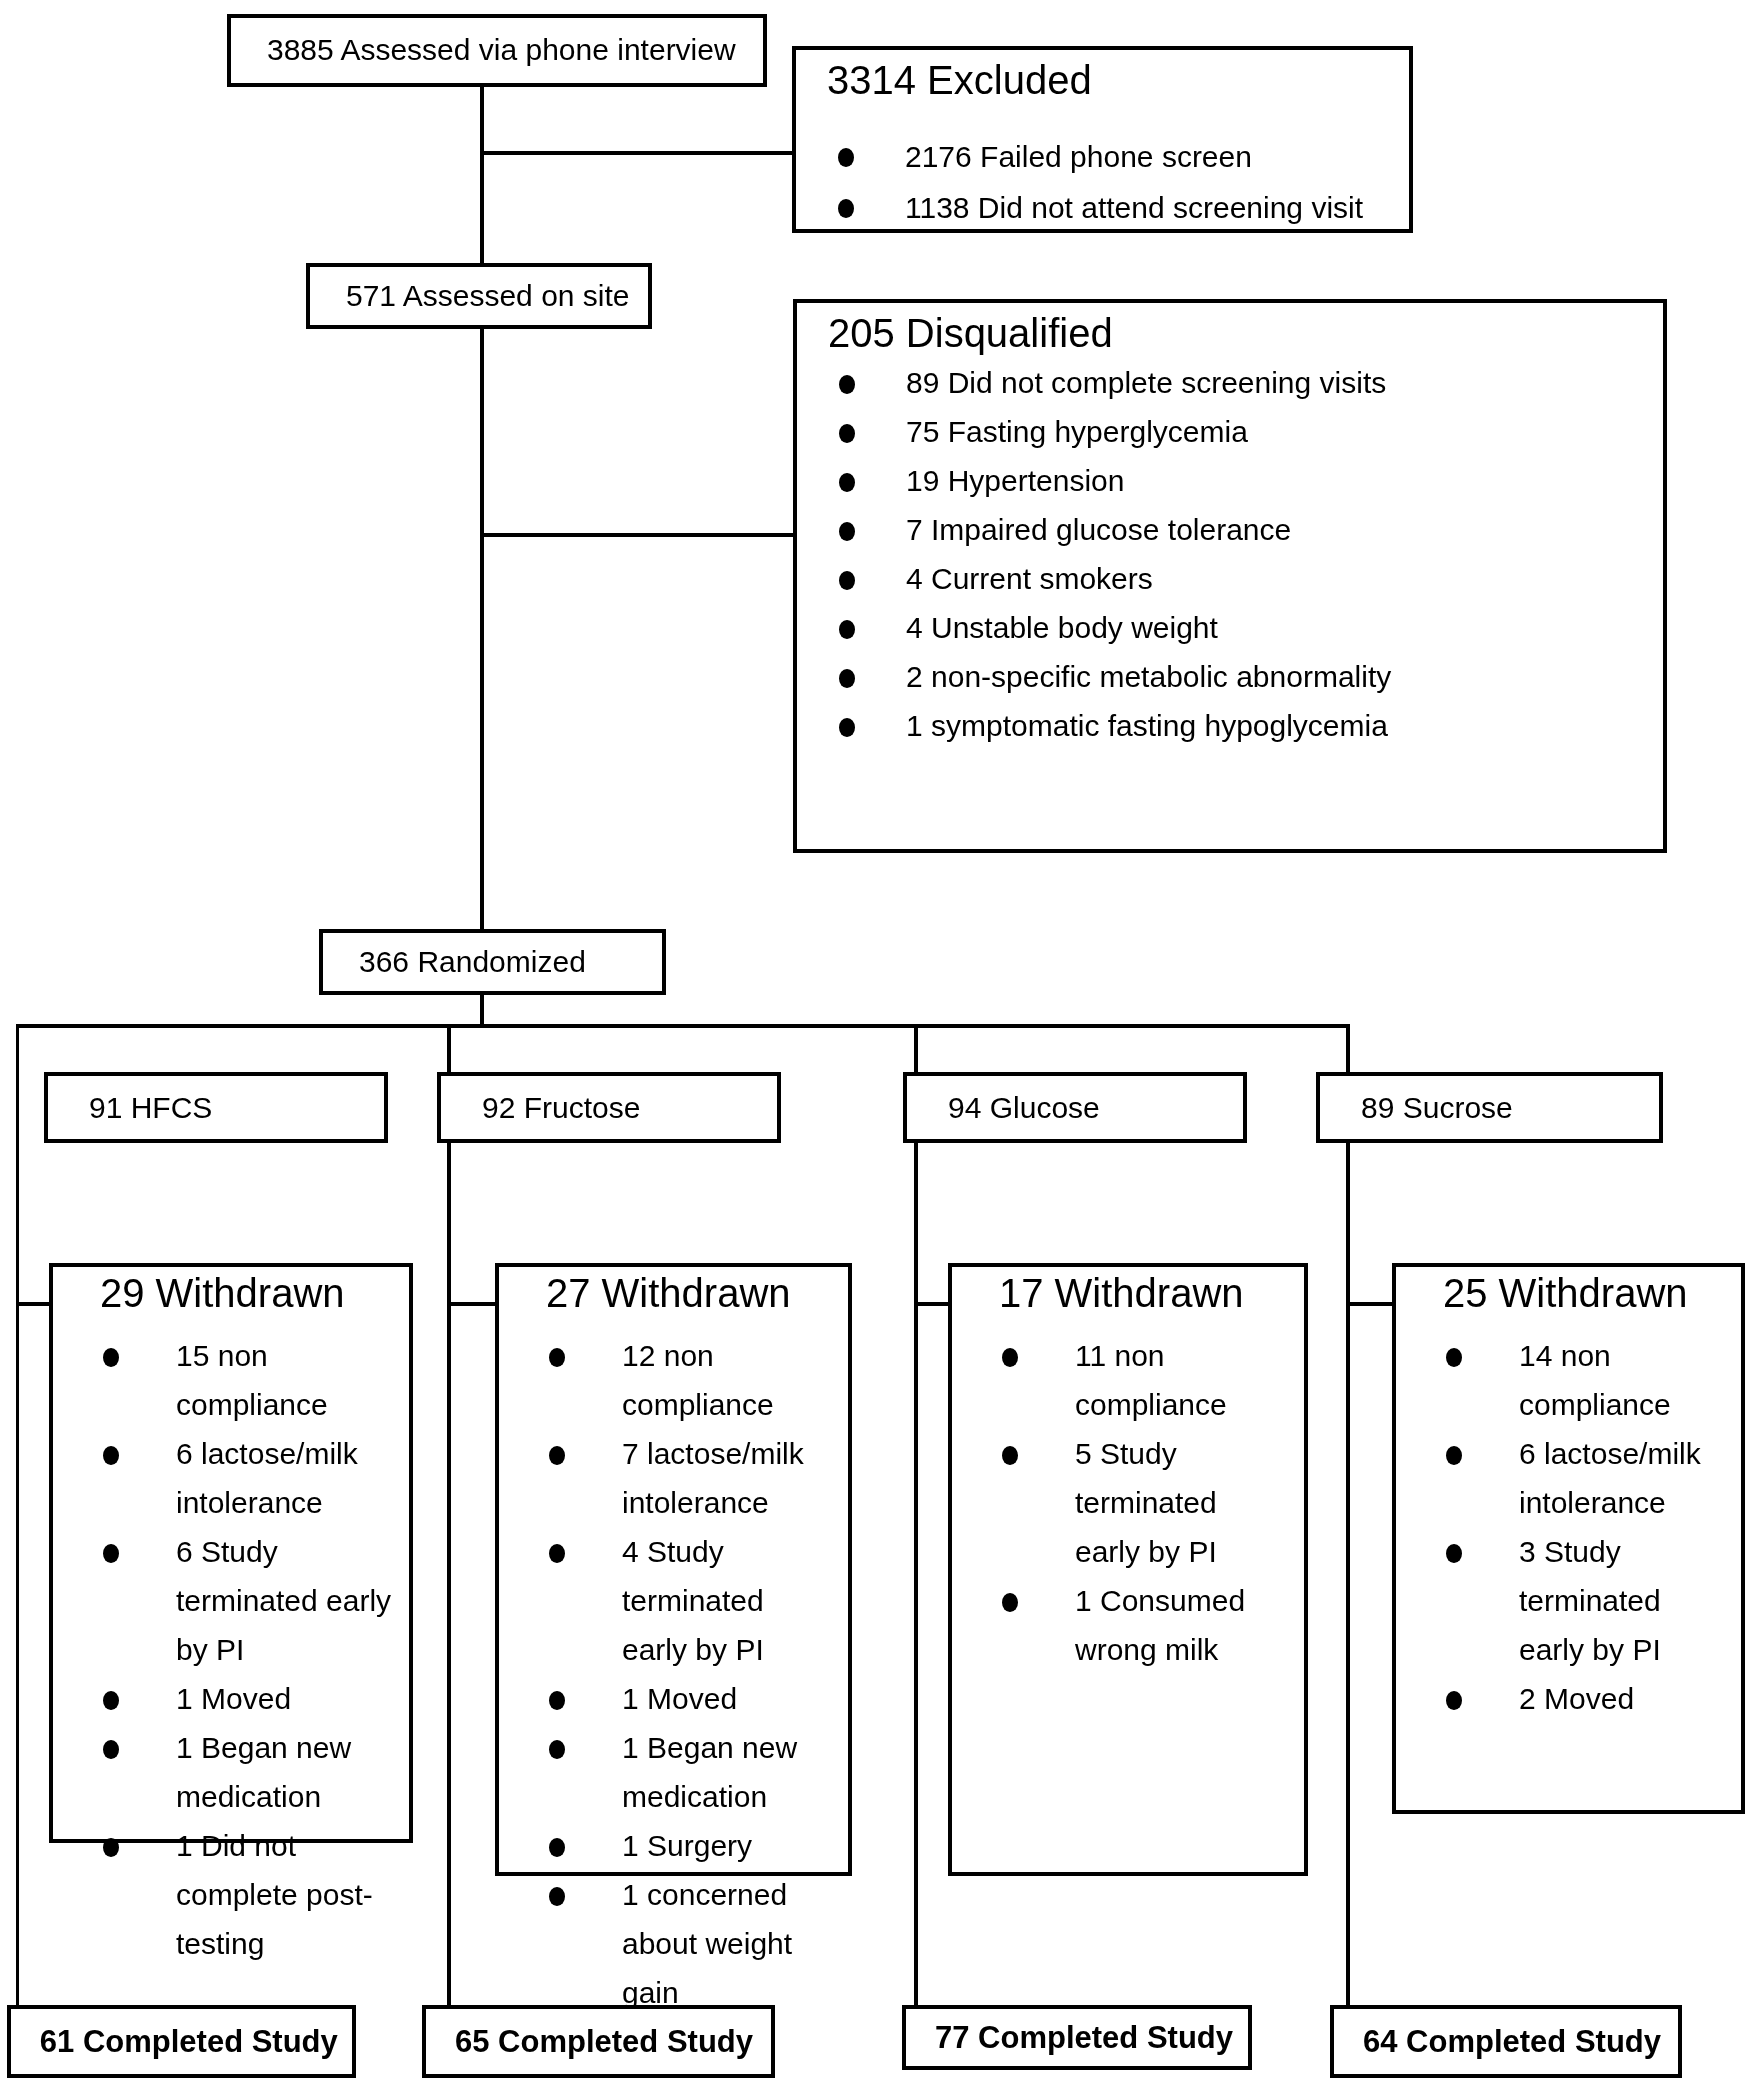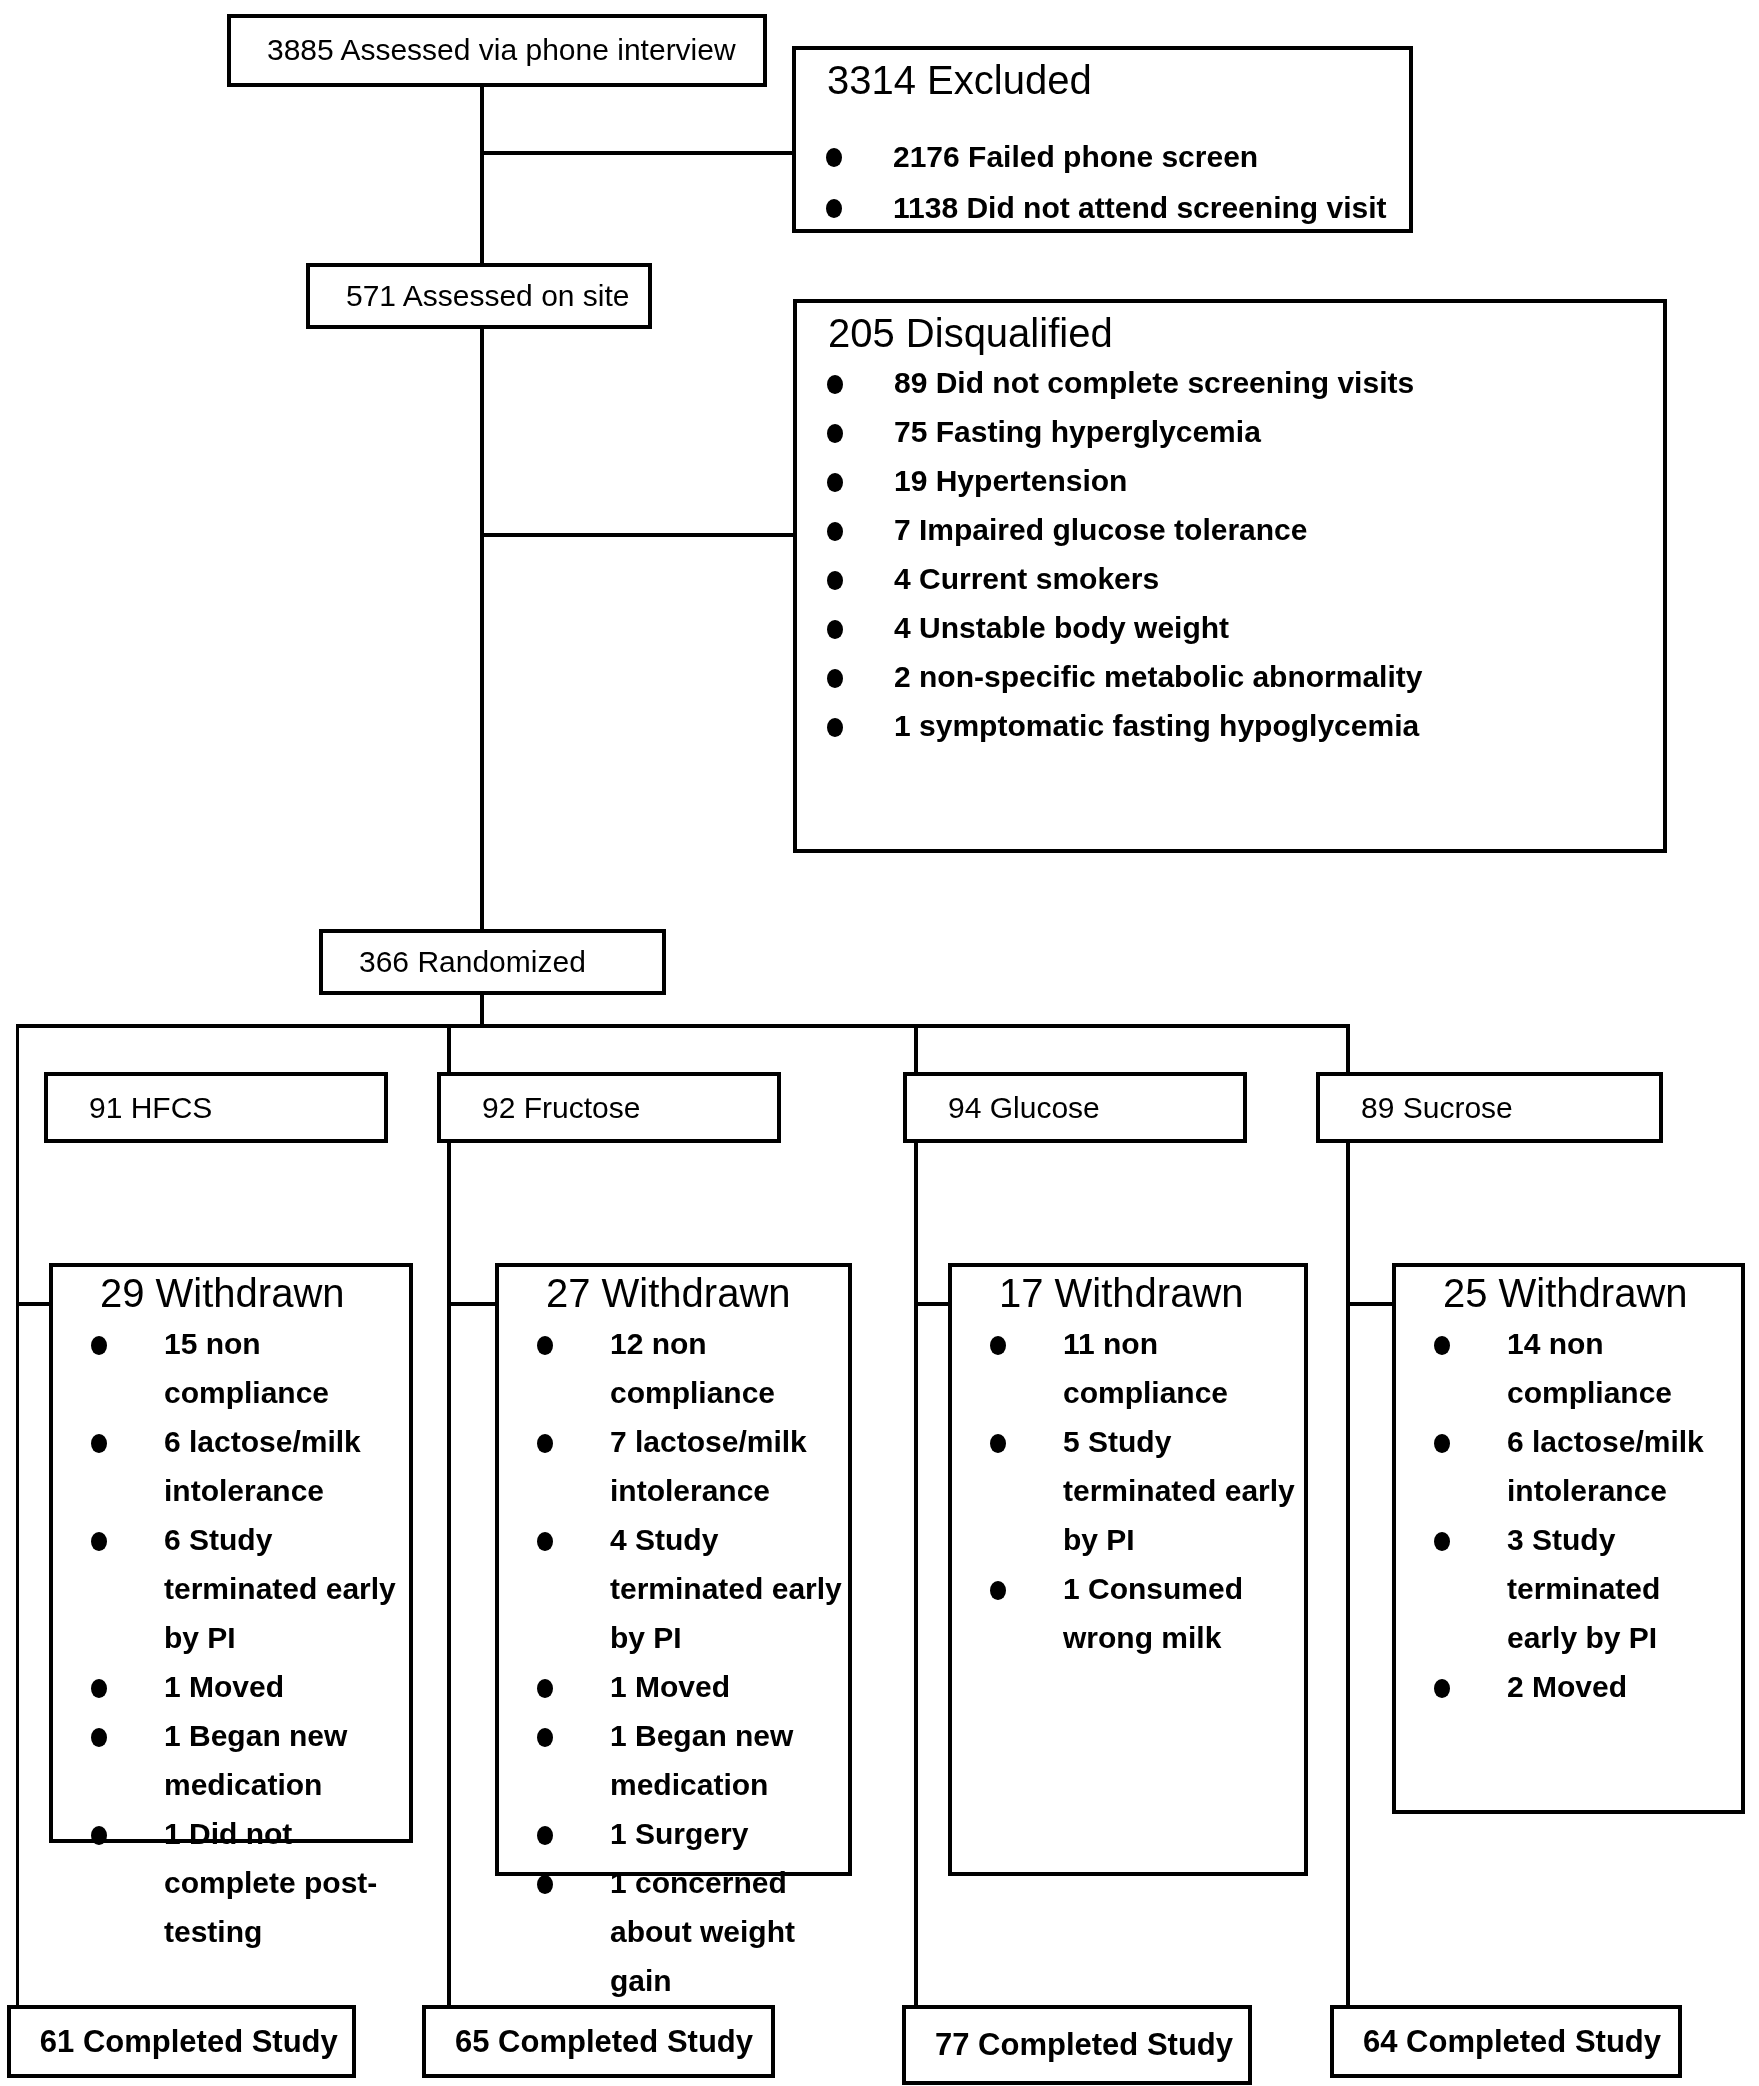--- a/index.html
+++ b/index.html
@@ -7,21 +7,21 @@
     position:relative; width:1760px; height:2087px; background:#ffffff;
     font-family:"Liberation Sans", sans-serif; color:#000000; overflow:hidden;
   }
   .line { position:absolute; background:#000000; }
   .box  { position:absolute; background:#ffffff; border:4.2px solid #000000; box-sizing:border-box; }
   .stage { display:flex; align-items:center; font-size:30px; padding-left:36px; }
   .armbox { display:flex; align-items:center; font-size:30px; padding-left:41px; }
   .donebox { display:flex; align-items:center; font-size:31px; font-weight:bold; padding-left:29px; }
   .panel { box-sizing:border-box; }
   .panel .ptitle { font-size:40px; line-height:49px; padding-left:31px; }
-  .panel ul { list-style:none; margin:0; padding:0;font-weight:bold; }
+  .panel ul { list-style:none; margin:12px; padding:0; }
   .panel li { position:relative; font-size:30px; line-height:49px; padding-left:97px; padding-right:10.4px; }
   .panel li::before { content:""; position:absolute; left:30px; top:16.7px; width:15.7px; height:19px;
                       background:#000000; border-radius:50%; }
   .panel.rp { padding-top:6.3px; }
   .panel.rp ul { margin-top:0; }
   .panel.excl li { line-height:51px; }
   .panel.excl ul { margin-top:26px; }
   .wpanel { padding-top:0; }
   .wpanel .ptitle { line-height:52px; padding-left:47px; }
   .wpanel li { padding-left:111px; padding-right:3.1px; line-height:49px; }
@@ -139,21 +139,21 @@
       <li>2 Moved</li>
     </ul>
   </div>
 
   <div class="box donebox" style="left:6.8px; top:2005px; width:349px; height:73px;">
     <span>61 Completed Study</span>
   </div>
   <div class="box donebox" style="left:422px; top:2005px; width:353px; height:73px;">
     <span>65 Completed Study</span>
   </div>
-  <div class="box donebox" style="left:902px; top:2005px; width:350px; height:80px;">
+  <div class="box donebox" style="left:902px; top:2005px; width:350px; height:65px;">
     <span>77 Completed Study</span>
   </div>
   <div class="box donebox" style="left:1330px; top:2005px; width:352px; height:73px;">
     <span>64 Completed Study</span>
   </div>
 
 </div>
 
 
 </body></html>

